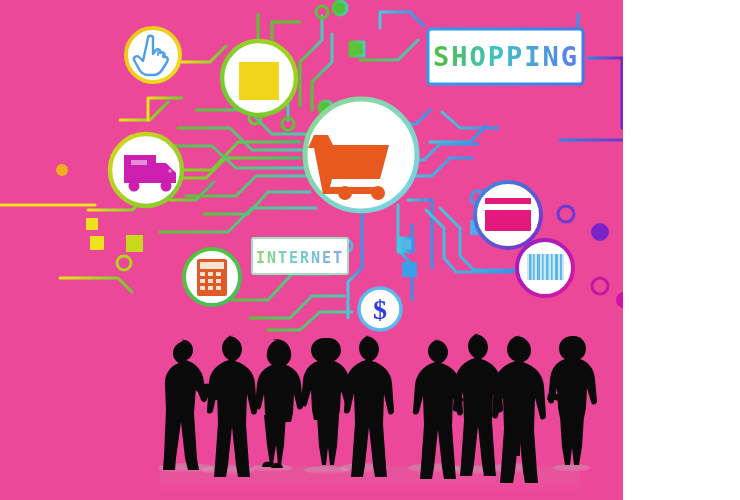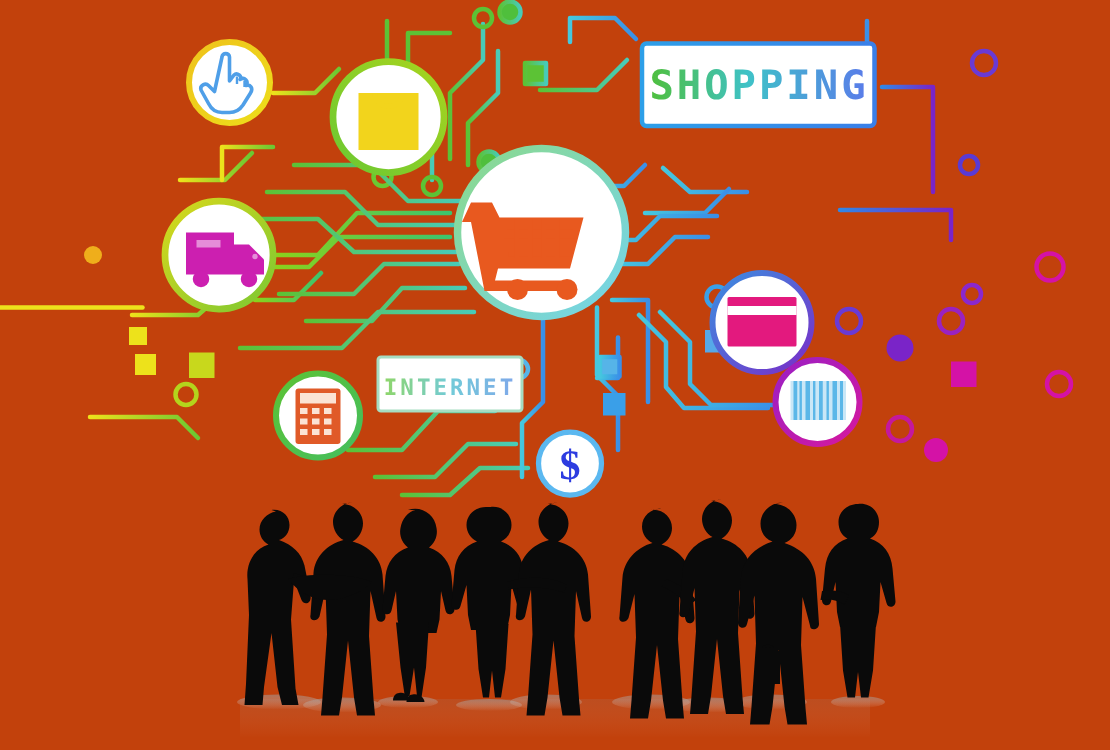--- a/index.html
+++ b/index.html
@@ -1,17 +1,17 @@
 <!DOCTYPE html>
 <html><head>
 <meta charset="utf-8">
 <style>
   html,body{margin:0;padding:0;background:#fff;}
   body{width:740px;height:500px;overflow:hidden;font-family:"Liberation Sans",sans-serif;}
-  #stage{position:relative;width:740px;height:500px;background:#c2410c;overflow:hidden;}
+  #stage{position:relative;width:623px;height:500px;background:#ec4899;overflow:hidden;}
   #circuit-layer{position:absolute;left:0;top:0;width:740px;height:340px;}
   #people-layer{position:absolute;left:0;top:318px;width:740px;height:182px;}
   svg{display:block;}
   .lbl{font-family:"DejaVu Sans Mono",monospace;letter-spacing:2px;}
 </style>
 </head>
 <body>
 
 <div id="stage">
 

